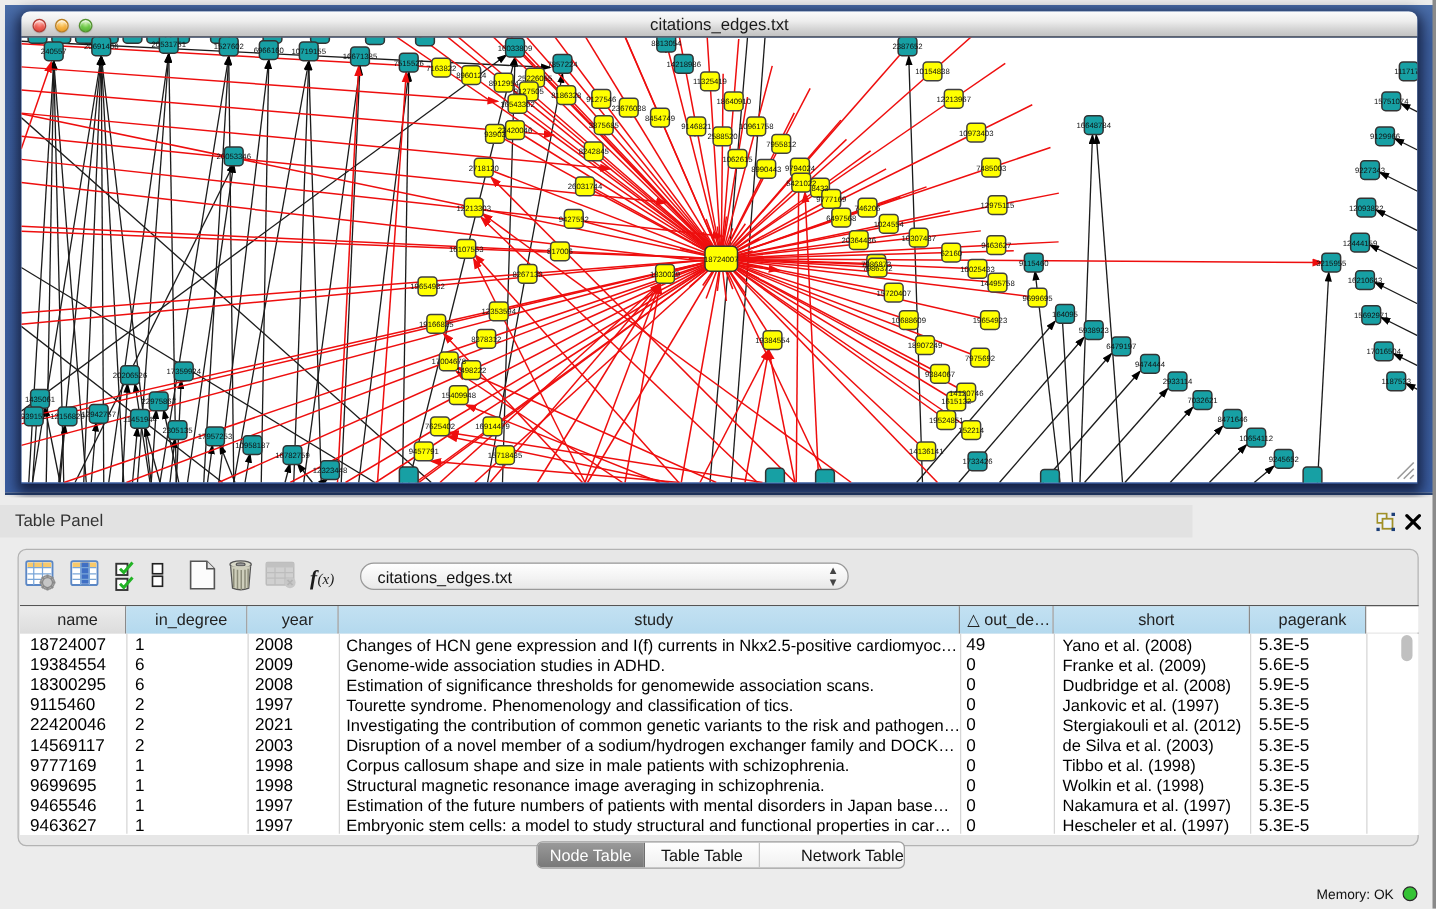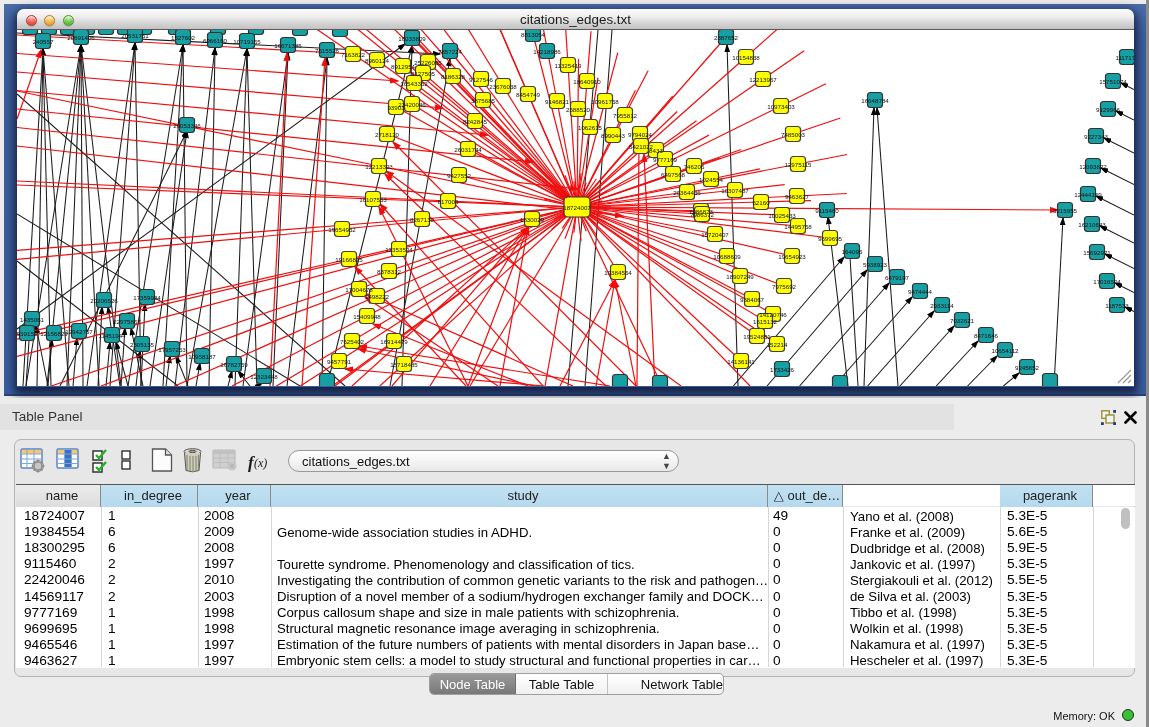--- a/index.html
+++ b/index.html
@@ -688,61 +688,64 @@
 <text x="6" y="20" font-family="Liberation Serif,serif" font-style="italic" font-size="12" fill="#1a1a1a">(x)</text>
 </g>
 </svg>
 <div class="combo">citations_edges.txt<span class="arr">▲<br>▼</span></div>
 <div class="thead">
   <div class="th gray" style="left:0;width:85px">name</div>
   <div class="th" style="left:85px;width:97px">in_degree</div>
   <div class="th" style="left:182px;width:73px">year</div>
   <div class="th" style="left:255px;width:497px">study</div>
   <div class="th" style="left:752px;width:75px;padding-left:4px">△ out_de…</div>
+  <div class="th" style="left:827px;width:157px">short</div>
   <div class="th" style="left:984px;width:93px;border-right:1px solid #8a8a8a">pagerank</div>
 </div>
 <div class="tbody"></div>
 <div class="trow" style="top:507.0px">
     <span style="left:24px">18724007</span>
     <span style="left:108px">1</span>
     <span style="left:204px">2008</span>
+    <span class="t2" style="left:277px">Changes of HCN gene expression and I(f) currents in Nkx2.5-positive cardiomyoc…</span>
     <span style="left:773px">49</span>
     <span class="t2" style="left:850px">Yano et al. (2008)</span>
     <span style="left:1007px">5.3E-5</span>
   </div>
 <div class="trow" style="top:523.1px">
     <span style="left:24px">19384554</span>
     <span style="left:108px">6</span>
     <span style="left:204px">2009</span>
     <span class="t2" style="left:277px">Genome-wide association studies in ADHD.</span>
     <span style="left:773px">0</span>
     <span class="t2" style="left:850px">Franke et al. (2009)</span>
     <span style="left:1007px">5.6E-5</span>
   </div>
 <div class="trow" style="top:539.2px">
     <span style="left:24px">18300295</span>
     <span style="left:108px">6</span>
     <span style="left:204px">2008</span>
+    <span class="t2" style="left:277px">Estimation of significance thresholds for genomewide association scans.</span>
     <span style="left:773px">0</span>
     <span class="t2" style="left:850px">Dudbridge et al. (2008)</span>
     <span style="left:1007px">5.9E-5</span>
   </div>
 <div class="trow" style="top:555.3px">
     <span style="left:24px">9115460</span>
     <span style="left:108px">2</span>
     <span style="left:204px">1997</span>
     <span class="t2" style="left:277px">Tourette syndrome. Phenomenology and classification of tics.</span>
     <span style="left:773px">0</span>
     <span class="t2" style="left:850px">Jankovic et al. (1997)</span>
     <span style="left:1007px">5.3E-5</span>
   </div>
 <div class="trow" style="top:571.4px">
     <span style="left:24px">22420046</span>
     <span style="left:108px">2</span>
-    <span style="left:204px">2010</span>
+    <span style="left:204px">2021</span>
     <span class="t2" style="left:277px">Investigating the contribution of common genetic variants to the risk and pathogen…</span>
     <span style="left:773px">0</span>
     <span class="t2" style="left:850px">Stergiakouli et al. (2012)</span>
     <span style="left:1007px">5.5E-5</span>
   </div>
 <div class="trow" style="top:587.5px">
     <span style="left:24px">14569117</span>
     <span style="left:108px">2</span>
     <span style="left:204px">2003</span>
     <span class="t2" style="left:277px">Disruption of a novel member of a sodium/hydrogen exchanger family and DOCK…</span>

